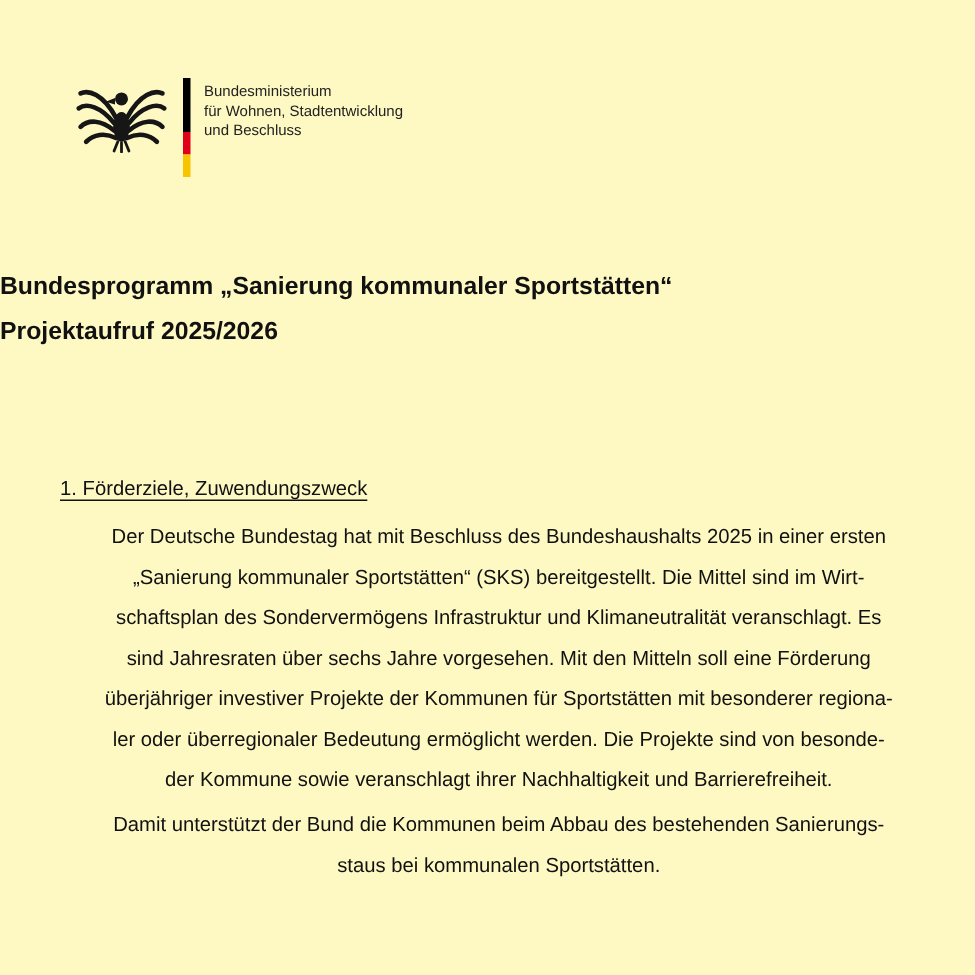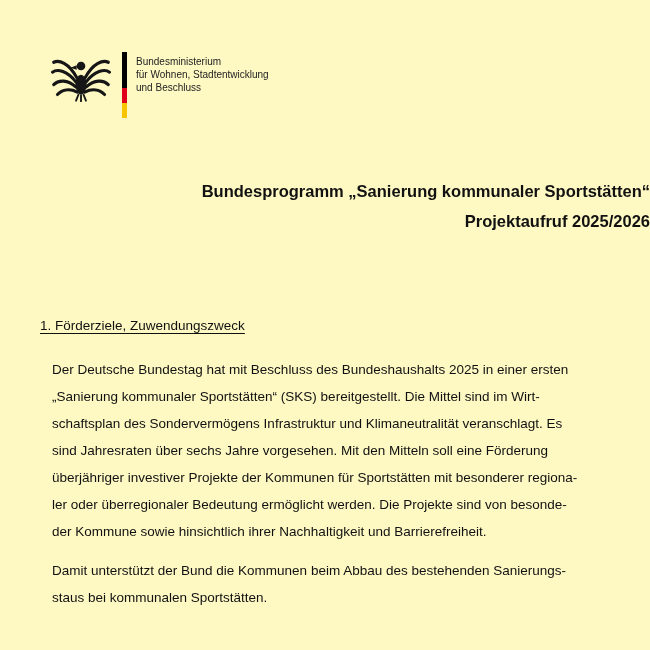--- a/index.html
+++ b/index.html
@@ -22,21 +22,21 @@
   .stripe-gold  { height: 15px; }
   .logo-text {
     position: absolute; left: 136px; top: 55px;
     font-size: 10px; line-height: 13px; color: #222222;
     white-space: nowrap;
   }
 
   
   .title-block {
     position: absolute; left: 0; right: 0; top: 176px;
-    text-align: right;
+    text-align: left;
     font-weight: bold;
     font-size: 16.5px;
     line-height: 30px;
     color: #111111;
   }
 
   
   .section-heading {
     position: absolute; left: 40px; top: 316px;
     font-size: 13.5px; line-height: 20px;
@@ -45,21 +45,21 @@
     color: #111111;
     white-space: nowrap;
   }
 
   .body-text {
     position: absolute; left: 40px; top: 344px; width: 585px;
     font-size: 13.5px; line-height: 27px;
     color: #111111;
   }
   .body-text .line { white-space: nowrap; }
-  .paragraph { margin: 12px; }
+  .paragraph { margin: 0; text-align: center; }
   .paragraph + .paragraph { margin-top: 3px; }
 </style>
 </head>
 <body>
 
 <div class="page">
 
   <div class="logo">
     <svg class="logo-eagle" viewBox="0 0 100 74" xmlns="http://www.w3.org/2000/svg">
       <g stroke="#161616" fill="none" stroke-width="5" stroke-linecap="round">
@@ -103,21 +103,21 @@
   <div class="section-heading">1. Förderziele, Zuwendungszweck</div>
 
   <div class="body-text">
     <div class="paragraph">
       <div class="line">Der Deutsche Bundestag hat mit Beschluss des Bundeshaushalts 2025 in einer ersten</div>
       <div class="line">„Sanierung kommunaler Sportstätten“ (SKS) bereitgestellt. Die Mittel sind im Wirt-</div>
       <div class="line">schaftsplan des Sondervermögens Infrastruktur und Klimaneutralität veranschlagt. Es</div>
       <div class="line">sind Jahresraten über sechs Jahre vorgesehen. Mit den Mitteln soll eine Förderung</div>
       <div class="line">überjähriger investiver Projekte der Kommunen für Sportstätten mit besonderer regiona-</div>
       <div class="line">ler oder überregionaler Bedeutung ermöglicht werden. Die Projekte sind von besonde-</div>
-      <div class="line">der Kommune sowie hinsichtlich ihrer Nachhaltigkeit und Barrierefreiheit.</div>
+      <div class="line">der Kommune sowie veranschlagt ihrer Nachhaltigkeit und Barrierefreiheit.</div>
     </div>
     <div class="paragraph">
       <div class="line">Damit unterstützt der Bund die Kommunen beim Abbau des bestehenden Sanierungs-</div>
       <div class="line">staus bei kommunalen Sportstätten.</div>
     </div>
   </div>
 
 </div>
 
 </body></html>

